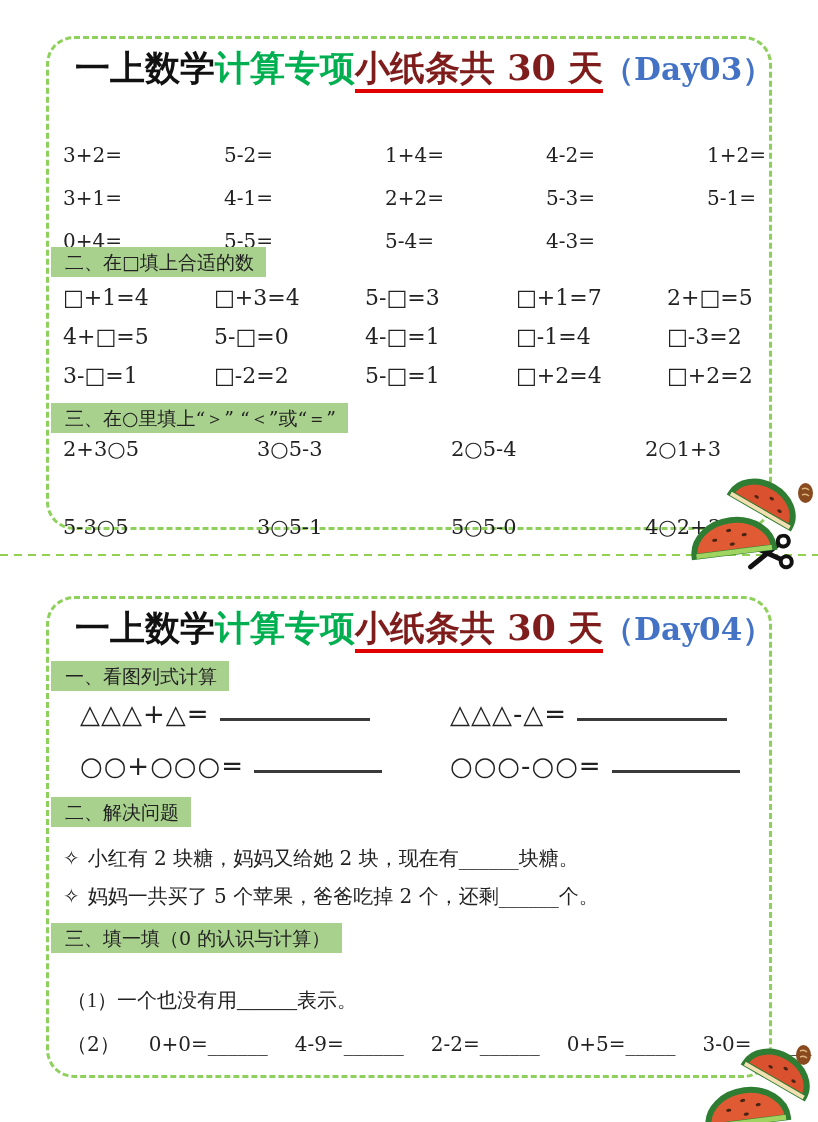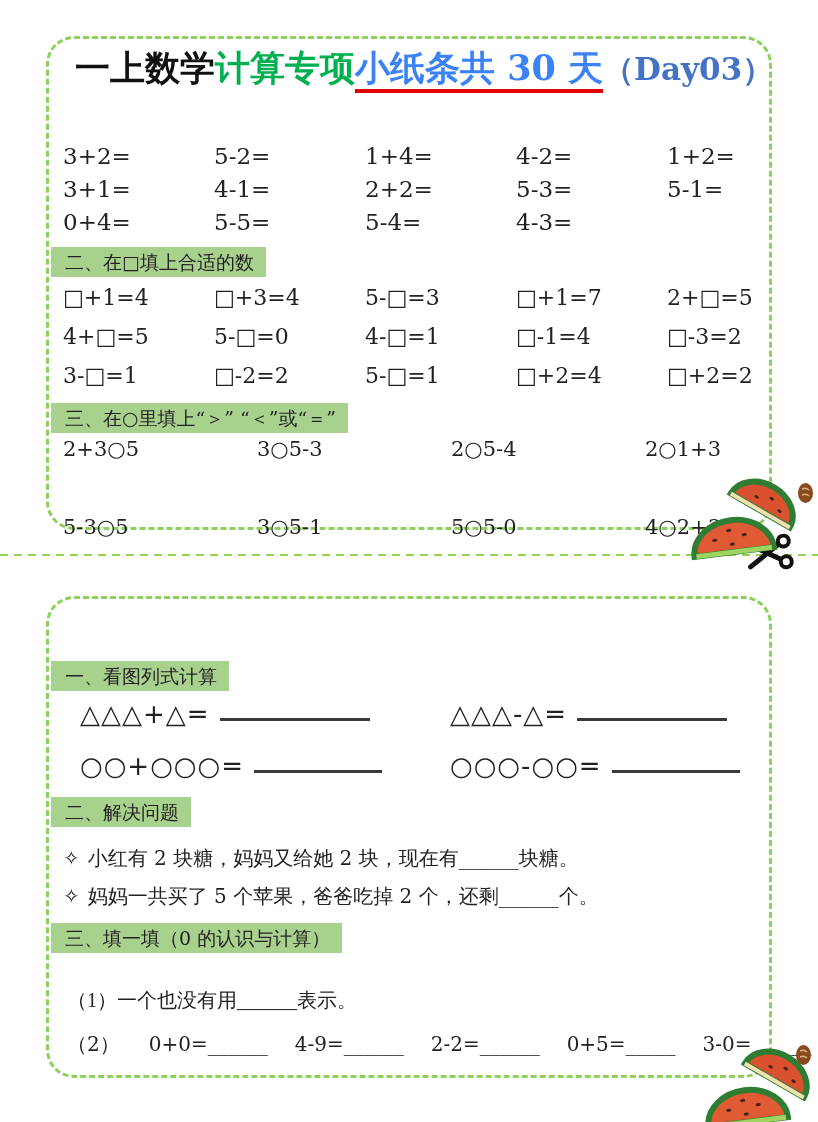--- a/index.html
+++ b/index.html
@@ -15,36 +15,36 @@
   }
   #card1{top:36px;height:494px;}
   #card2{top:596px;height:482px;}
   .title{
     position:absolute;left:26px;top:6px;margin:0;white-space:nowrap;
     font-weight:bold;font-size:35px;
     font-family:"DejaVu Serif","Liberation Serif","DejaVu Sans",serif;
   }
   .title .t-black{color:#111;margin-top:24px;}
   .title .t-green{color:#00b050;}
-  .title .t-red{color:#3b82f6;border-bottom:4px solid #e00000;padding-bottom:1px;text-align:center;}
+  .title .t-red{color:#7f1d1d;border-bottom:4px solid #e00000;padding-bottom:1px;text-align:center;}
   .title .t-day{color:#4472c4;font-size:31px;}
   .sec-h{
     position:absolute;left:2px;display:inline-block;
     background:#a9d18e;color:#222;
     font-size:19px;line-height:28px;padding:1px 12px 1px 14px;white-space:nowrap;
     font-family:"DejaVu Serif","Liberation Serif","DejaVu Sans",serif;
   }
   .grid{
     position:absolute;left:14px;right:8px;display:grid;
     grid-template-columns:repeat(4,151px) auto;
     font-family:"DejaVu Serif","Liberation Serif","DejaVu Sans",serif;
     color:#222;
   }
   .grid .cell{display:block;white-space:nowrap;}
-  .g1{grid-auto-rows:33px;font-size:23px;}
+  .g1{grid-auto-rows:33px;font-size:20px;gap:10px;}
   .g2{grid-auto-rows:39px;font-size:22px;}
   .g3{grid-auto-rows:35px;font-size:21px;gap:43px;}
   .shape-row{
     position:absolute;left:31px;right:10px;display:grid;grid-template-columns:370px auto;
     font-size:26px;color:#222;white-space:nowrap;
     font-family:"DejaVu Sans","Liberation Sans",sans-serif;
   }
   .shape-row .expr{letter-spacing:1px;}
   .blank-line{
     display:inline-block;height:3px;background:#3a3a3a;vertical-align:baseline;
@@ -164,20 +164,23 @@
   <svg class="scissors" width="48" height="36" viewBox="0 0 48 36">
     <g stroke="#111" stroke-width="5" stroke-linecap="round">
       <path d="M3 5 L33 24"></path>
       <path d="M3 28 L33 10"></path>
     </g>
     <circle cx="39" cy="28" r="5.5" fill="none" stroke="#111" stroke-width="4"></circle>
     <circle cx="39" cy="7" r="5.5" fill="none" stroke="#111" stroke-width="4"></circle>
   </svg>
 
   <section class="card" id="card2">
+    <h1 class="title">
+      <span class="t-black">一上数学</span><span class="t-green">计算专项</span><span class="t-red">小纸条共 30 天</span><span class="t-day">（Day04）</span>
+    </h1>
 
     <div class="sec-h" style="top:62px">一、看图列式计算</div>
 
     <div class="shape-row" style="top:100px">
       <span><span class="expr">△△△+△=</span><span class="blank-line bl-150"></span></span>
       <span><span class="expr">△△△-△=</span><span class="blank-line bl-150"></span></span>
     </div>
     <div class="shape-row" style="top:152px">
       <span><span class="expr">○○+○○○=</span><span class="blank-line bl-128"></span></span>
       <span><span class="expr">○○○-○○=</span><span class="blank-line bl-128"></span></span>

